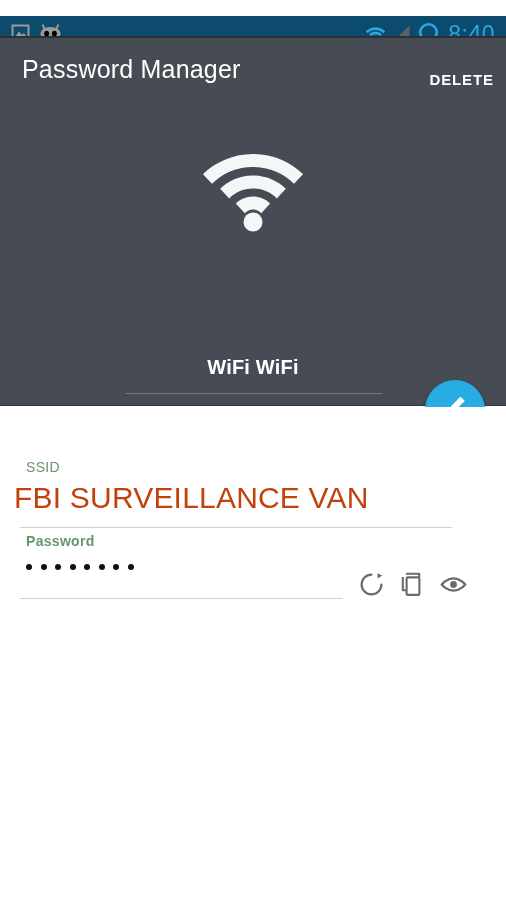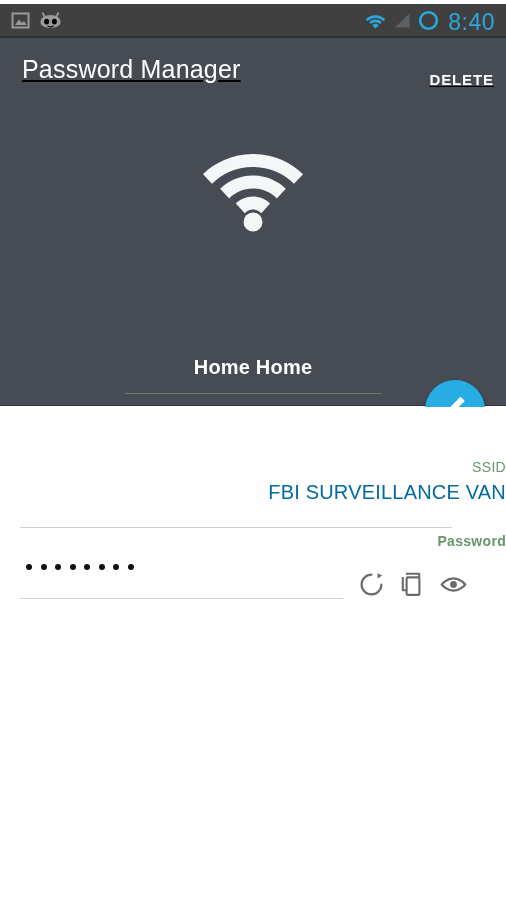--- a/index.html
+++ b/index.html
@@ -6,22 +6,22 @@
   html,body { width:506px; height:900px; }
   body {
     font-family:"Liberation Sans", sans-serif;
     background:#ffffff;
     overflow:hidden;
     position:relative;
   }
 
   
   .statusbar{
-    position:absolute; left:0; top:4px; width:506px; height:36px;
-    background:#404040;
+    position:absolute; left:0; top:16px; width:506px; height:36px;
+    background:#0c4a6e;
     display:flex; align-items:center;
   }
   .sb-left{ display:flex; align-items:center; gap:9px; padding-left:11px; }
   .sb-right{
     margin-left:auto; display:flex; align-items:center; gap:7px;
     padding-right:11px;
   }
   .sb-clock{
     color:#2aa8dd; font-size:23px; letter-spacing:.5px;
     font-family:"Liberation Sans", sans-serif; line-height:1;
@@ -33,21 +33,21 @@
   }
 
   
   .header{
     position:absolute; left:0; top:38px; width:506px; height:368px;
     background:#464b54;
     border-bottom:1px solid #2e323a;
   }
   .appbar{
     position:absolute; left:0; top:0; width:506px; height:62px;
-    display:flex; align-items:center;text-decoration:underline;
+    display:flex; align-items:center;
   }
   .app-title{
     color:#ffffff; font-size:25px; font-weight:400;
     padding-left:22px; letter-spacing:.2px;
   }
   .delete-btn{
     margin-left:auto; padding-right:12px;
     color:#ffffff; font-size:15px; font-weight:bold;
     letter-spacing:.9px; cursor:pointer;
     background:none; border:none;
@@ -82,34 +82,33 @@
     background:#27ade4;
     display:flex; align-items:center; justify-content:center;
     cursor:pointer;
     box-shadow:0 2px 4px rgba(0,0,0,.35);
   }
 
   
   .form{
     position:absolute; left:0; top:407px; width:506px; height:347px;
     background:#ffffff;
-    text-align:right;
   }
 
   .field{ position:absolute; left:0; width:506px; }
   .field-ssid{ top:52px; }
   .field-pass{ top:126px;font-weight:bold; }
 
   .field-label{
     color:#68966c; font-size:14px; padding-left:26px;
     letter-spacing:.3px;
   }
   .field-value{
-    color:#0369a1; font-size:20px; font-weight:400;
-    padding-left:22px; padding-top:6px; letter-spacing:.2px;
+    color:#c2410c; font-size:30px; font-weight:400;
+    padding-left:14px; padding-top:6px; letter-spacing:.2px;
     white-space:nowrap;
   }
   .field-rule{
     position:absolute; height:1px; background:#c9d7c9;
   }
   .rule-ssid{ left:20px; top:68px; width:432px; }
   .rule-pass{ left:20px; top:65px; width:323px; }
 
   .dots{
     display:flex; align-items:center; gap:8.5px;
@@ -181,21 +180,21 @@
     <span>
       <svg width="104" height="82" viewBox="0 0 104 82">
         <path d="M52 4 C31 4 13.2 13 2 24.2 L11 33.8 C20.2 24.4 34.6 17 52 17 C69.4 17 83.8 24.4 93 33.8 L102 24.2 C90.8 13 73 4 52 4 Z" fill="#f5f6f7"></path>
         <path d="M52 25.5 C38.4 25.5 26.8 31.2 19.2 38.8 L28.2 48.4 C33.8 42.6 42.2 38.5 52 38.5 C61.8 38.5 70.2 42.6 75.8 48.4 L84.8 38.8 C77.2 31.2 65.6 25.5 52 25.5 Z" fill="#f5f6f7"></path>
         <path d="M52 46.5 C45 46.5 38.8 49.4 34.8 53.6 L43.8 63.2 C45.8 60.9 48.7 59.4 52 59.4 C55.3 59.4 58.2 60.9 60.2 63.2 L69.2 53.6 C65.2 49.4 59 46.5 52 46.5 Z" fill="#f5f6f7"></path>
         <circle cx="52" cy="72" r="9.5" fill="#f5f6f7"></circle>
       </svg>
     </span>
   </div>
 
-  <div class="hero-name">Home Home</div>
+  <div class="hero-name">WiFi WiFi</div>
   <div class="hero-divider"></div>
   <div class="hero-type">WIFI</div>
 </div>
 
 <div class="fab">
   <span>
     <svg width="28" height="28" viewBox="0 0 28 28">
       <path d="M4 22.2 L4.9 17.4 L18.2 4.1 L22.4 8.3 L9.1 21.6 Z" fill="#ffffff"></path>
       <path d="M19.6 2.7 L23.8 6.9 L21.9 8.8 L17.7 4.6 Z" fill="#ffffff"></path>
       <path d="M3.4 23.1 L3.1 25.1 L5.1 24.7 Z" fill="#ffffff"></path>

